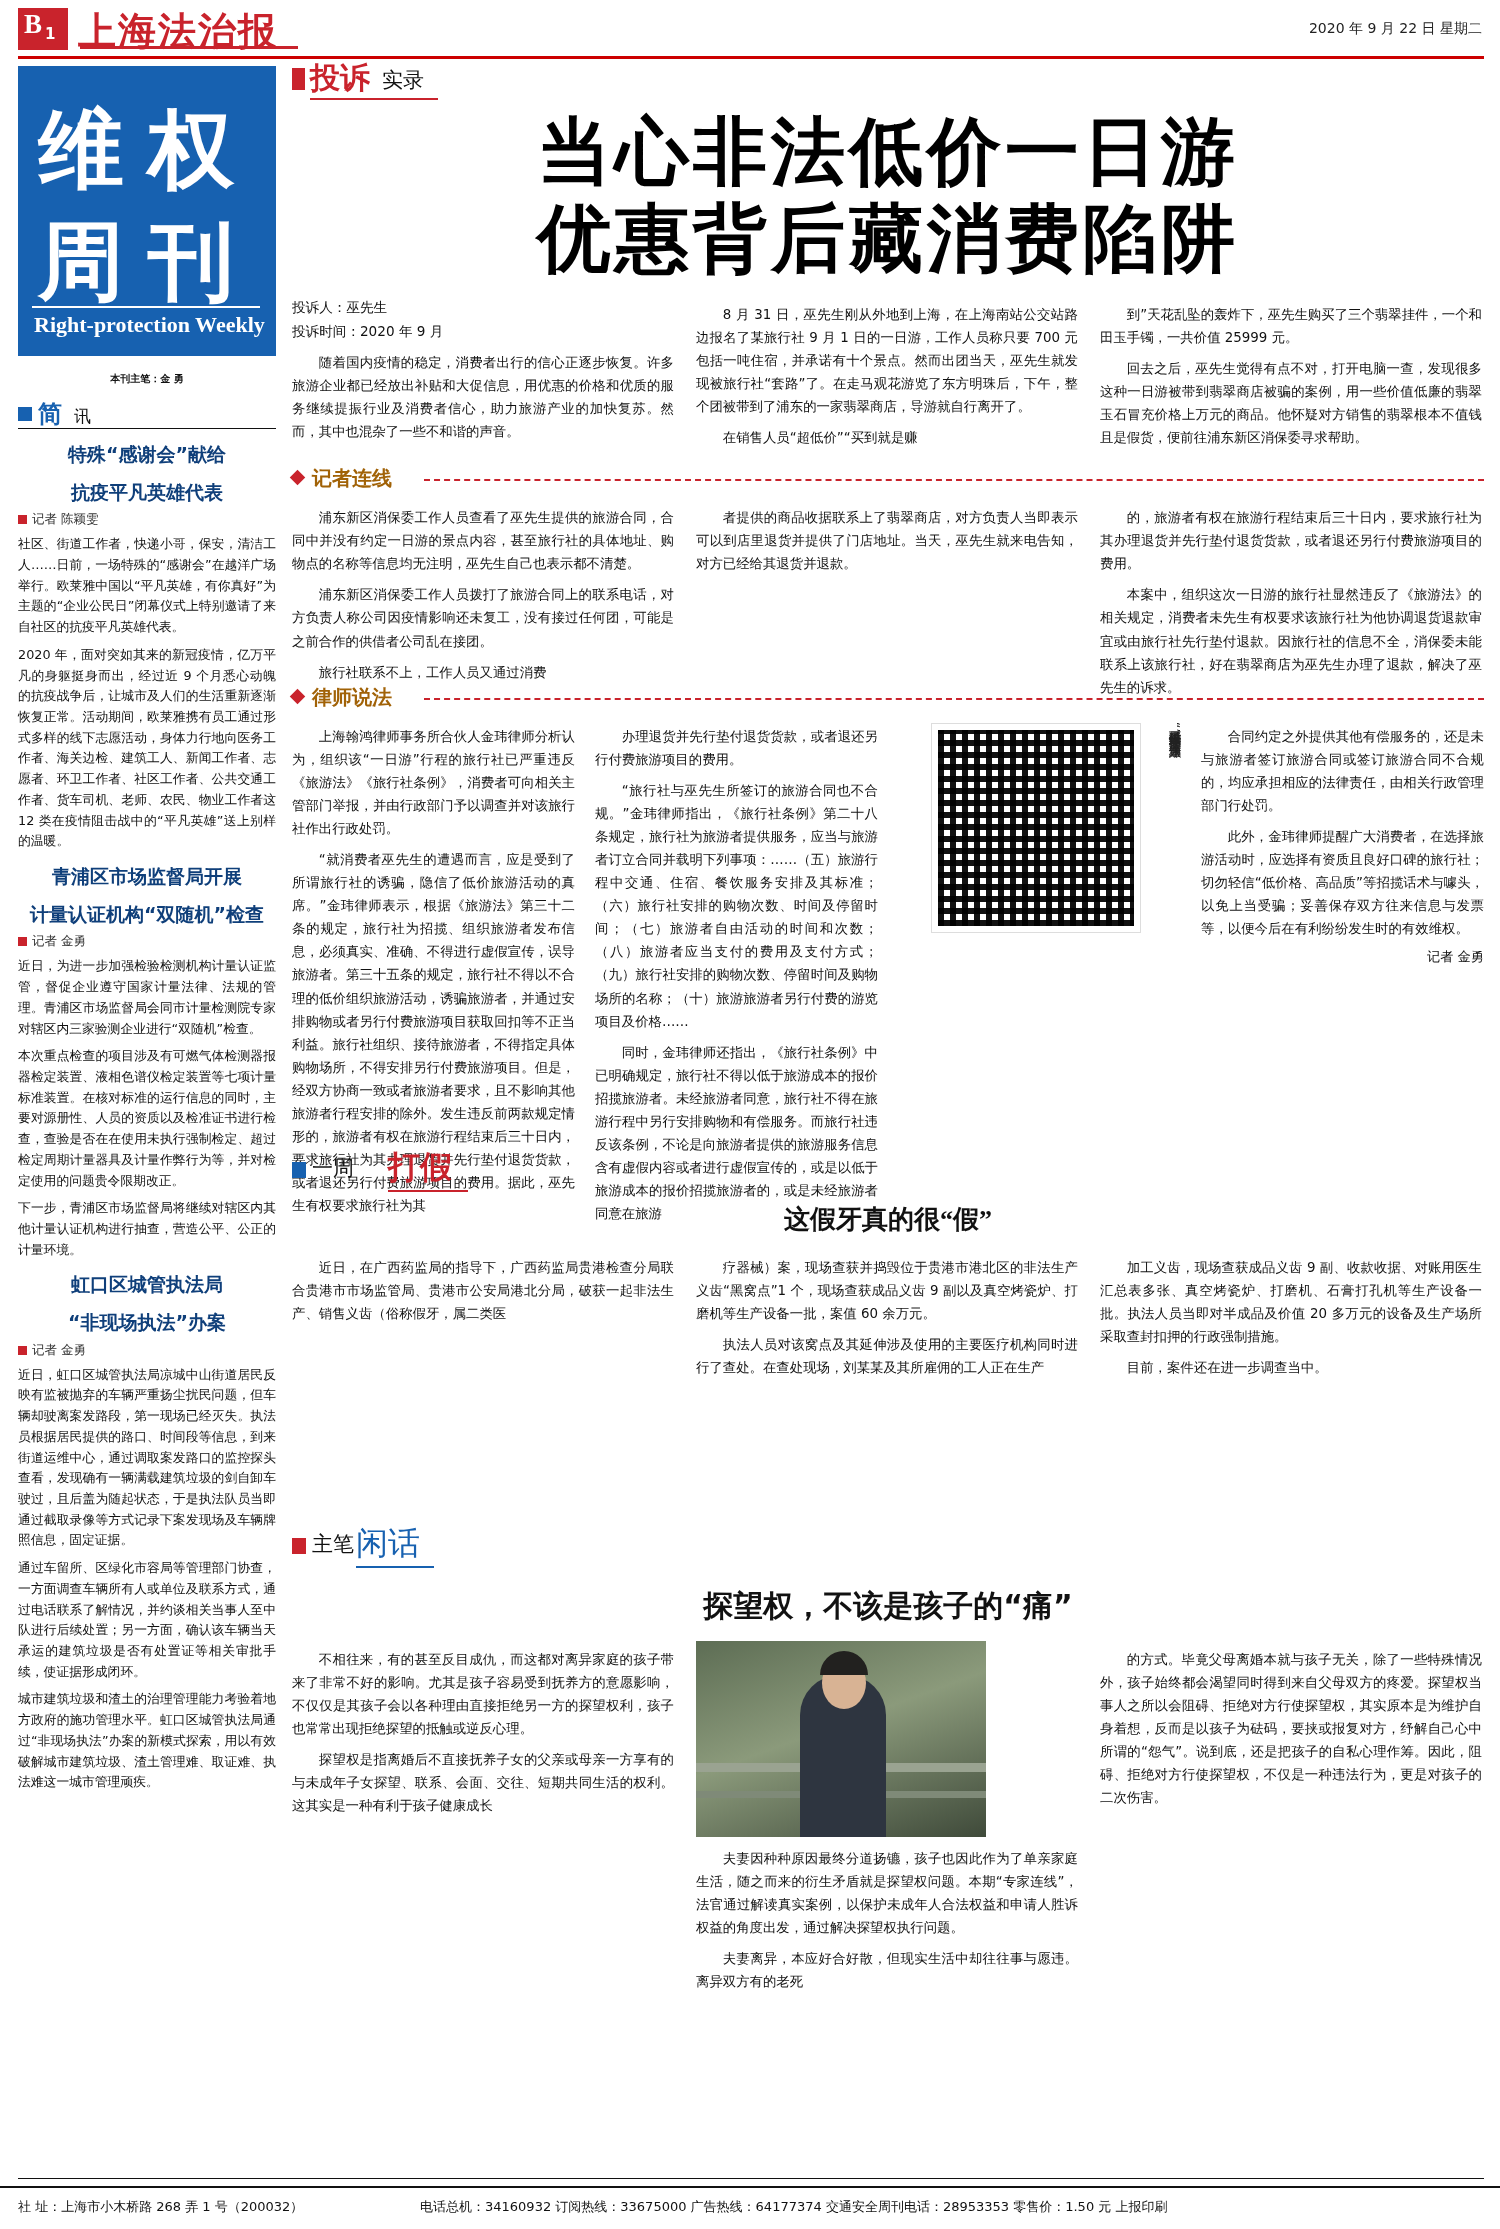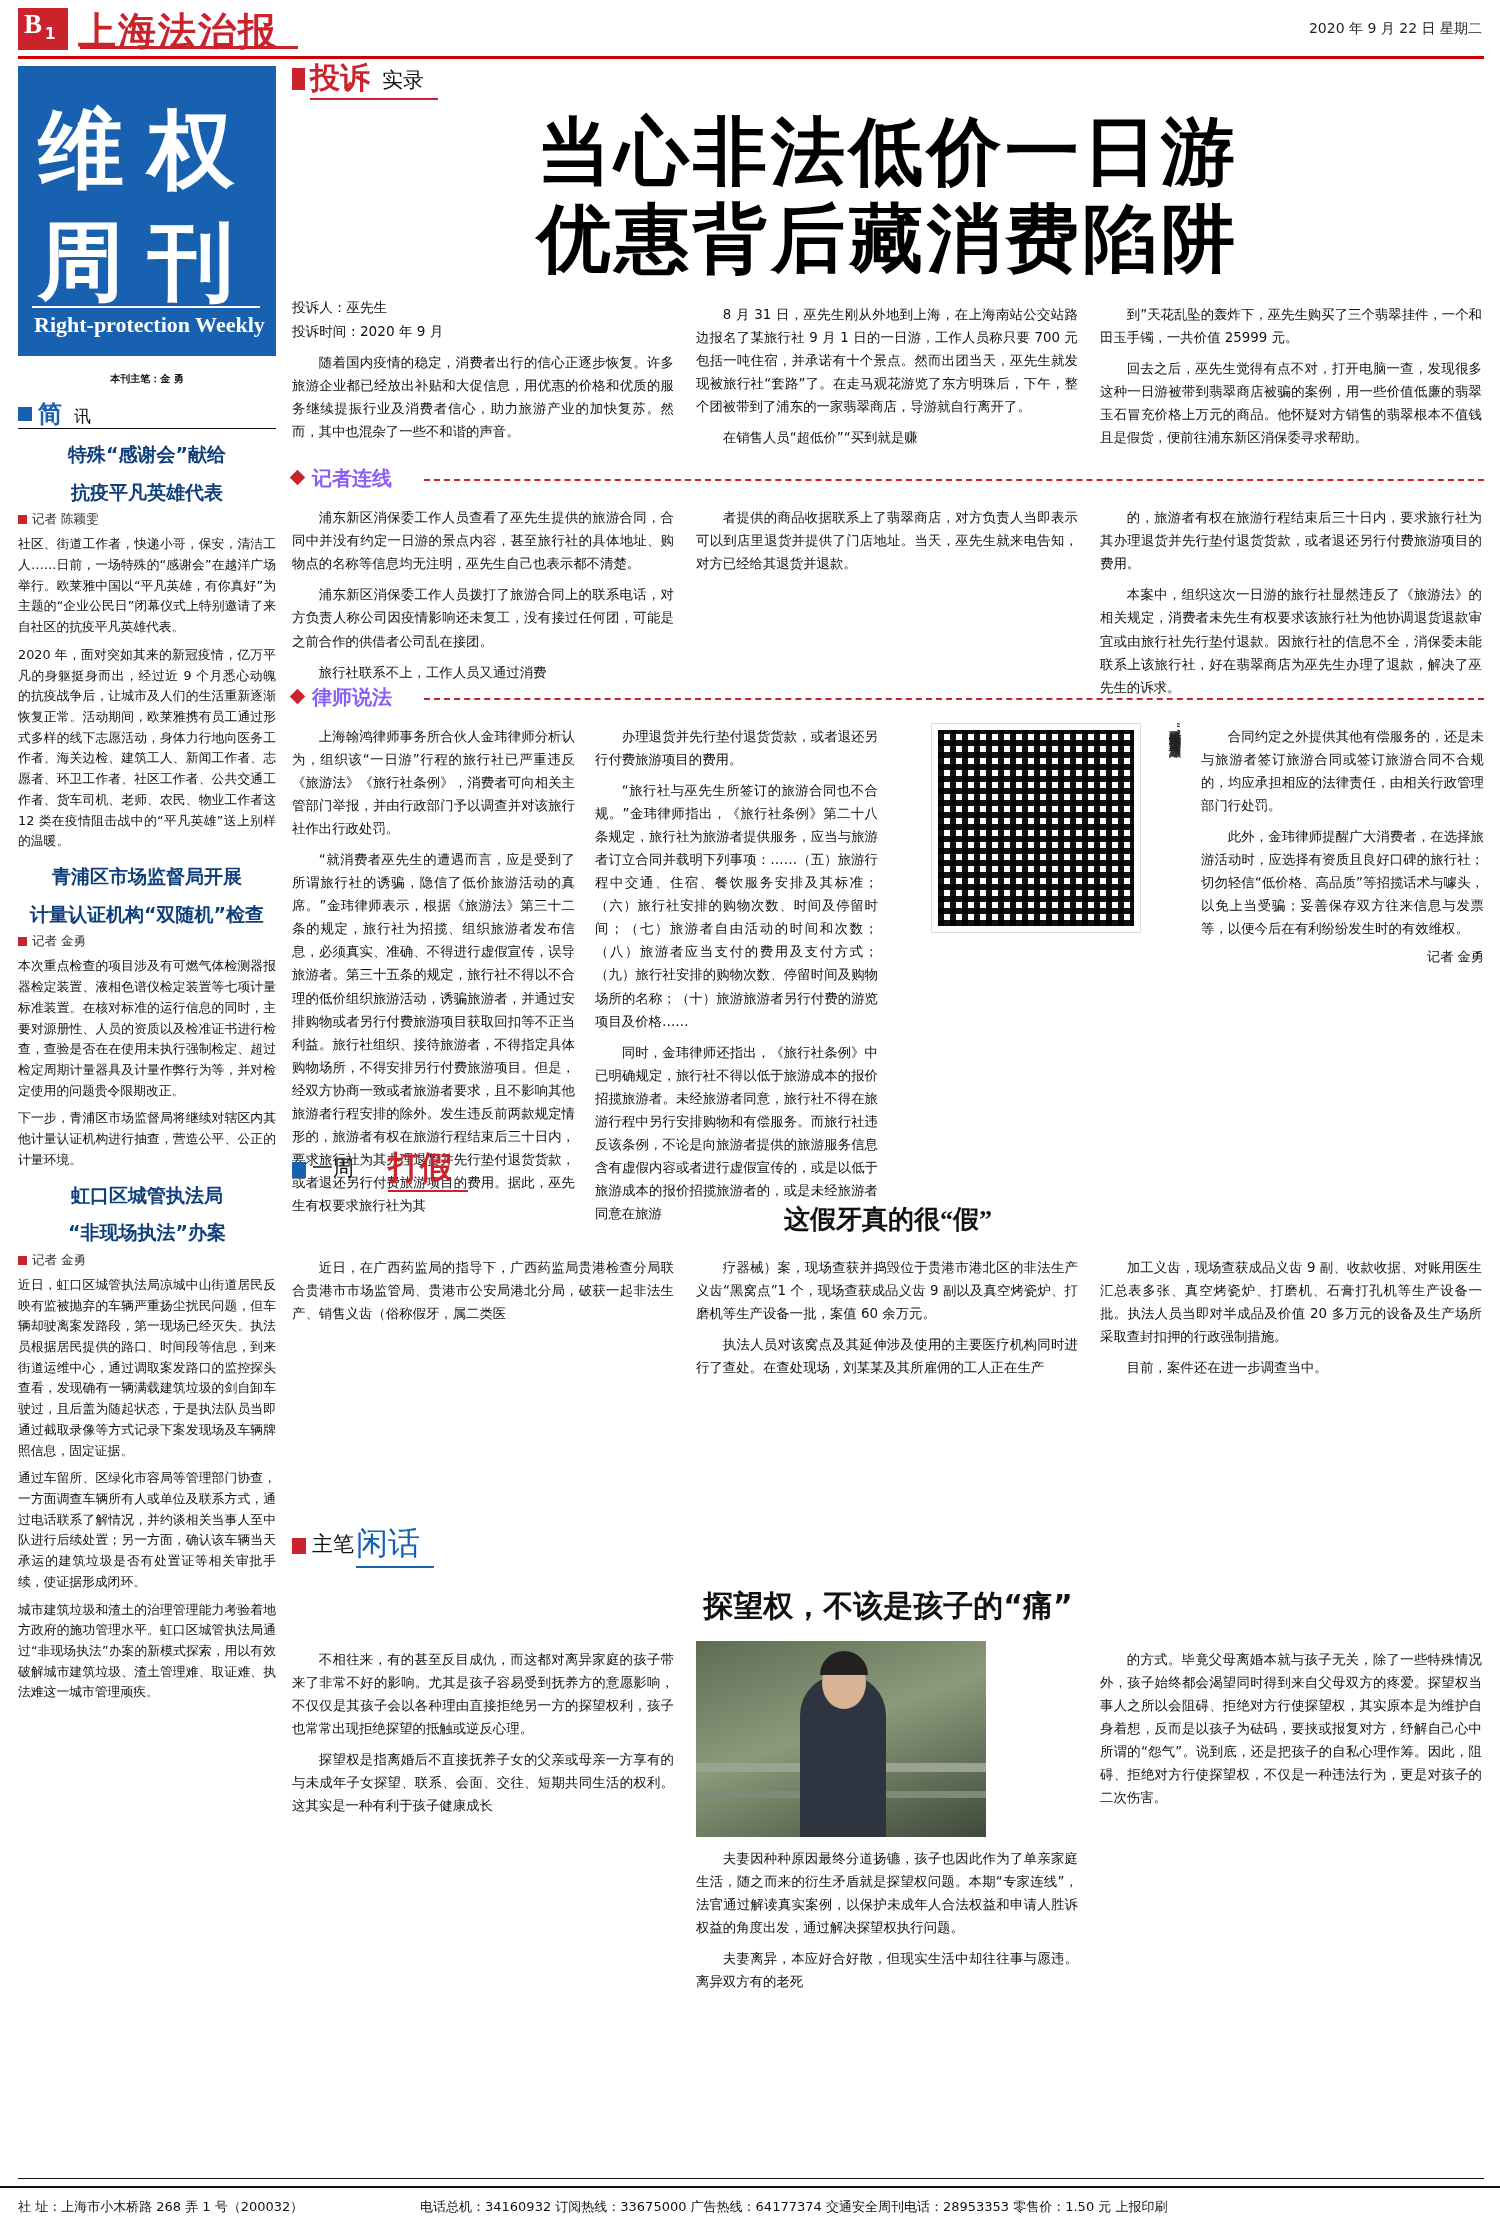--- a/index.html
+++ b/index.html
@@ -51,21 +51,21 @@
 
   
   .body3{position:absolute;left:292px;top:296px;width:1192px;}
   .cols3{display:flex;gap:22px;}
   .cols3 .c{width:382px;}
   .meta{font-size:13.6px;line-height:1.75;margin-bottom:6px;}
   p.bt{font-size:13.4px;line-height:1.72;margin:7px 0 8px;text-align:justify;text-justify:inter-ideograph;text-indent:2em;}
 
   .subhead{position:relative;height:26px;margin:10px 0 6px;}
   .subhead .dia{position:absolute;left:0;top:5px;width:11px;height:11px;background:#c9232c;transform:rotate(45deg);}
-  .subhead .txt{position:absolute;left:20px;top:-2px;font-size:20px;font-weight:bold;color:#8b5cf6;}
+  .subhead .txt{position:absolute;left:20px;top:-2px;font-size:20px;font-weight:bold;color:#a16207;}
   .subhead .dots{position:absolute;left:132px;top:12px;right:0;border-top:2px dashed #c9232c;}
 
   
   .lawyer{position:absolute;left:292px;top:676px;width:1192px;}
   .cols4{display:flex;gap:20px;}
   .cols4 .c{width:285px;}
   .qrwrap{position:relative;width:285px;}
   .qr{width:196px;height:196px;background:
      repeating-linear-gradient(0deg,#111 0 6px,#fff 6px 12px),
      repeating-linear-gradient(90deg,#111 0 6px,transparent 6px 12px);
@@ -153,20 +153,21 @@
       <p>2020 年，面对突如其来的新冠疫情，亿万平凡的身躯挺身而出，经过近 9 个月悉心动魄的抗疫战争后，让城市及人们的生活重新逐渐恢复正常。活动期间，欧莱雅携有员工通过形式多样的线下志愿活动，身体力行地向医务工作者、海关边检、建筑工人、新闻工作者、志愿者、环卫工作者、社区工作者、公共交通工作者、货车司机、老师、农民、物业工作者这 12 类在疫情阻击战中的“平凡英雄”送上别样的温暖。</p>
     </div>
 
     <div class="brief">
       <h3>青浦区市场监督局开展</h3>
       <h3>计量认证机构“双随机”检查</h3>
       <div class="byline">
           <span class="bsq"></span>
           <span>记者  金勇</span>
         </div>
+      <p>近日，为进一步加强检验检测机构计量认证监管，督促企业遵守国家计量法律、法规的管理。青浦区市场监督局会同市计量检测院专家对辖区内三家验测企业进行“双随机”检查。</p>
       <p>本次重点检查的项目涉及有可燃气体检测器报器检定装置、液相色谱仪检定装置等七项计量标准装置。在核对标准的运行信息的同时，主要对源册性、人员的资质以及检准证书进行检查，查验是否在在使用未执行强制检定、超过检定周期计量器具及计量作弊行为等，并对检定使用的问题贵令限期改正。</p>
       <p>下一步，青浦区市场监督局将继续对辖区内其他计量认证机构进行抽查，营造公平、公正的计量环境。</p>
     </div>
 
     <div class="brief">
       <h3>虹口区城管执法局</h3>
       <h3>“非现场执法”办案</h3>
       <div class="byline">
           <span class="bsq"></span>
           <span>记者  金勇</span>

